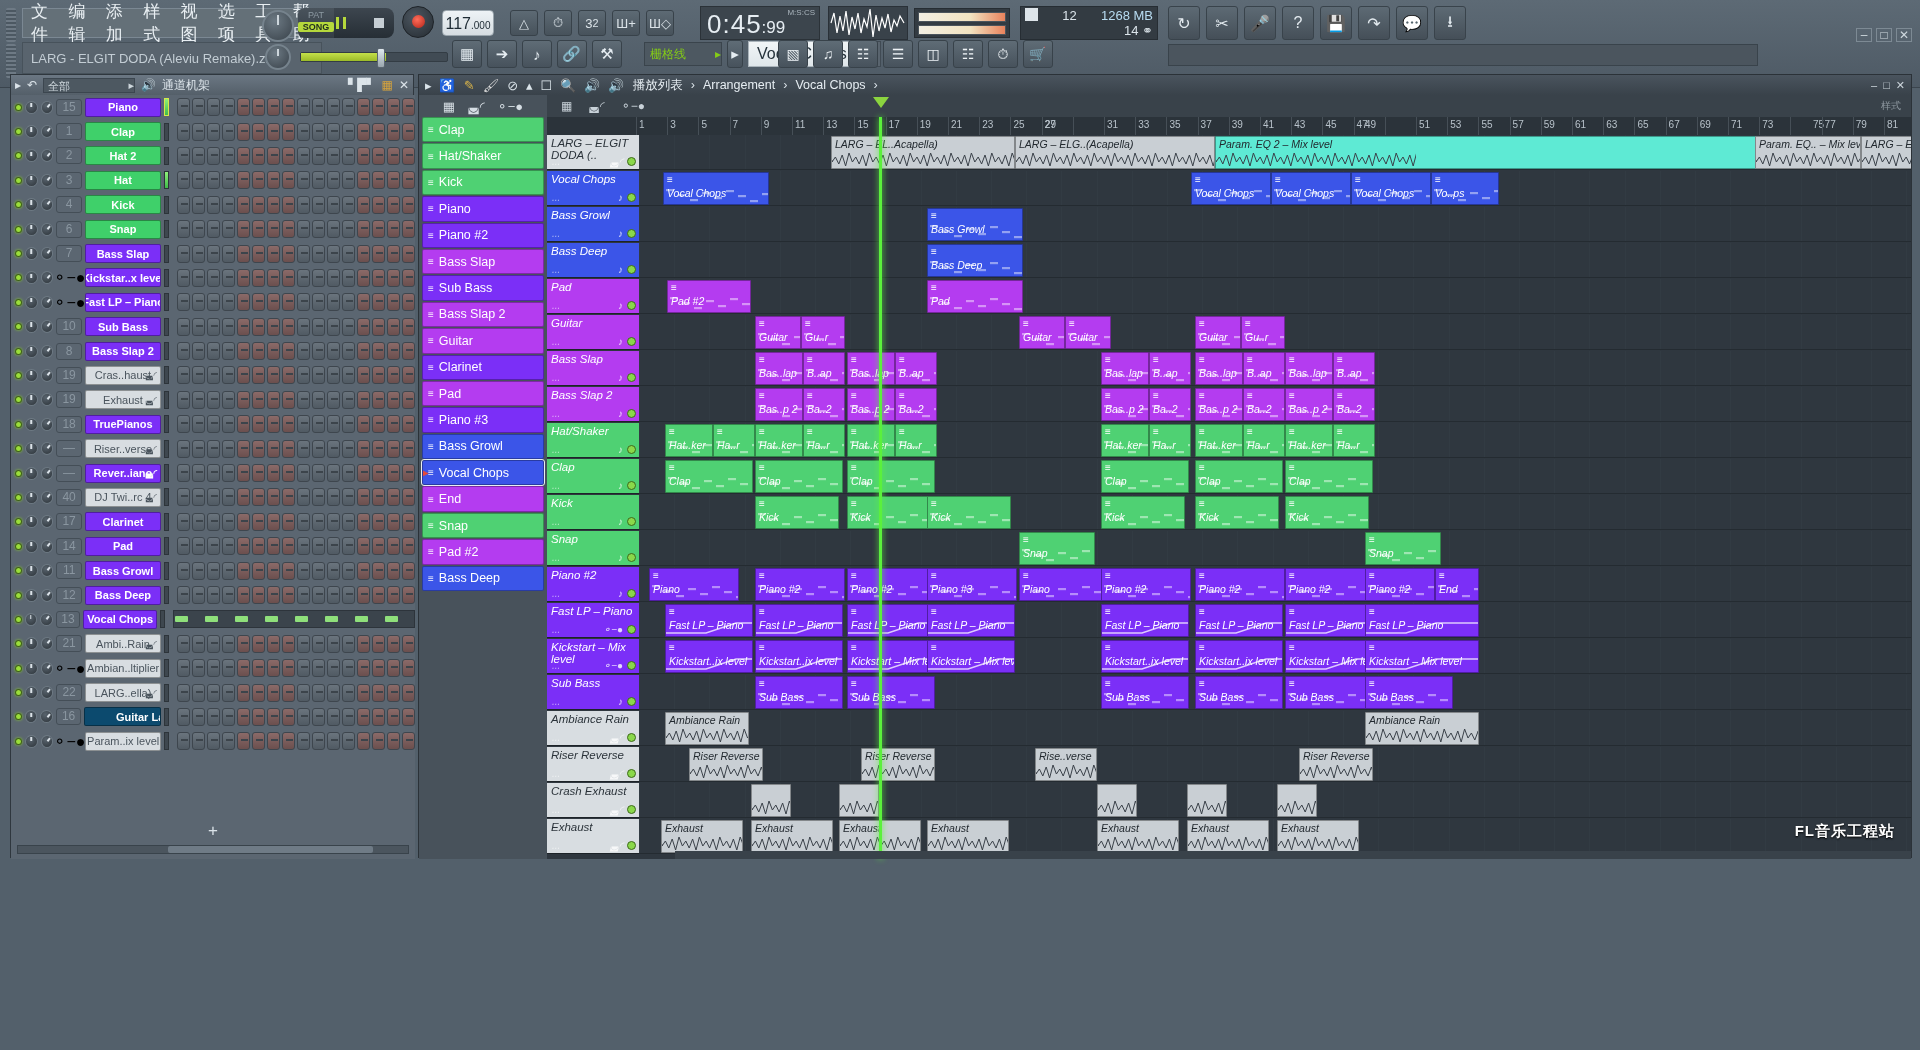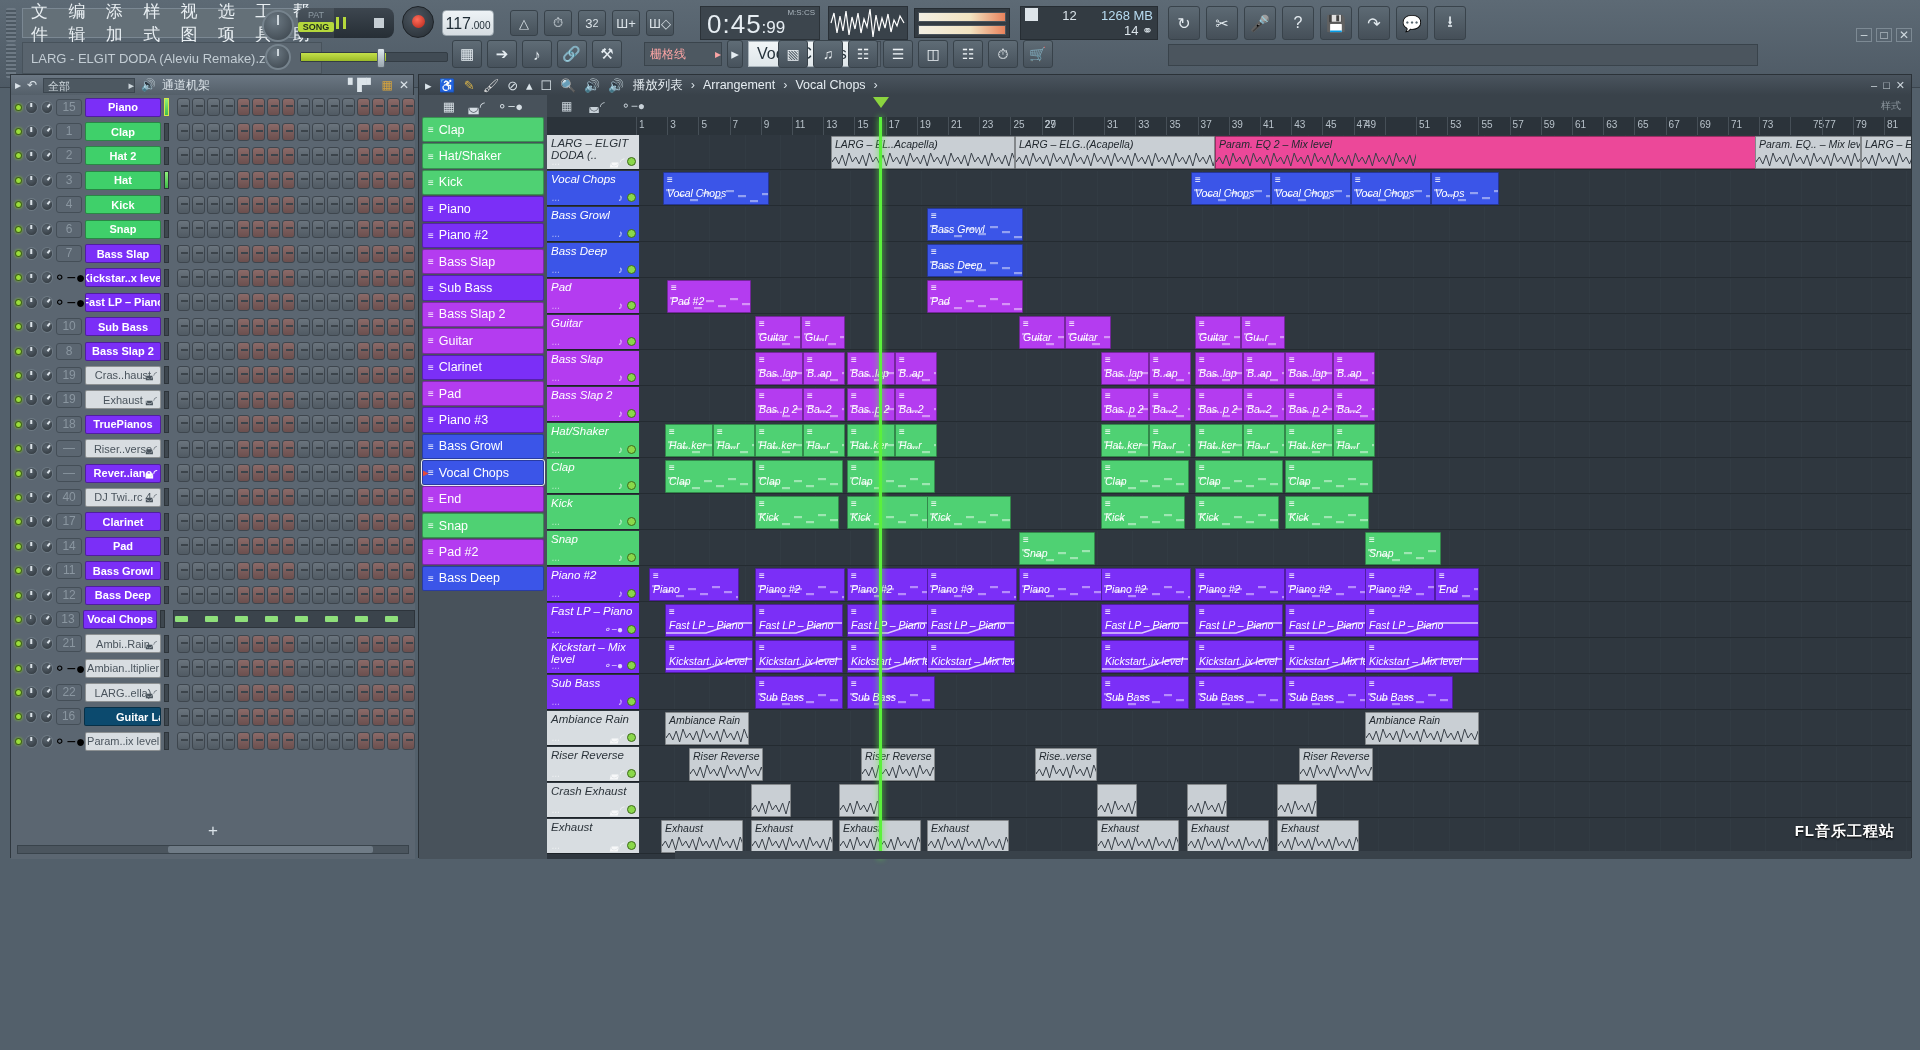--- a/index.html
+++ b/index.html
@@ -78,21 +78,21 @@
     display:flex;align-items:center;justify-content:center; }
   #winbtns { position:absolute; right:8px; top:28px; display:flex; gap:4px; color:#cfd8de; font-size:12px;}
   #winbtns div { width:16px;height:14px;border:1px solid #7d8a94; text-align:center; line-height:12px; }
 
   
   #tb2 { position:absolute; left:452px; top:40px; display:flex; gap:5px; align-items:center; }
   .t2 { width:30px;height:28px; background:linear-gradient(#5f6c76,#47525c);
     border:1px solid #38424a; border-radius:3px; color:#e6edf2; font-size:15px;
     display:flex;align-items:center;justify-content:center; }
   #snapsel { width:78px;height:24px;background:#4d5861;border:1px solid #3a444c;
-    color:#fca5a5;font-size:12px; display:flex;align-items:center;padding-left:5px;
+    color:#84cc16;font-size:12px; display:flex;align-items:center;padding-left:5px;
     justify-content:space-between; }
   #patsel { height:26px; background:linear-gradient(#f1f5f7,#dfe6ea); border:1px solid #aab4bb;
     color:#26333c; font-size:16px; display:flex;align-items:center;padding:0 8px; }
   #plus { width:20px;height:26px; background:#59646e; color:#e4ebf0; font-size:16px;
     display:flex;align-items:center;justify-content:center; border:1px solid #404a53;}
   #tb2b { position:absolute; left:778px; top:40px; display:flex; gap:5px; }
   .t3 { width:30px;height:28px; background:linear-gradient(#5f6c76,#47525c);
     border:1px solid #38424a; border-radius:3px; color:#eef3f6; font-size:14px;
     display:flex;align-items:center;justify-content:center; }
   #hintbar { position:absolute; left:1168px; top:44px; width:590px; height:22px;
@@ -1255,21 +1255,21 @@
               <svg class="wav" viewBox="0 0 200 18" preserveAspectRatio="none">
                 <path d="M0 9 L0 11 L3.4 6 L6.8 13 L10.2 4 L13.6 15 L17 2 L20.4 11 L23.8 6 L27.2 13 L30.599999999999998 4 L34 15 L37.4 2 L40.8 11 L44.199999999999996 6 L47.6 13 L51 4 L54.4 15 L57.8 2 L61.199999999999996 11 L64.6 6 L68 13 L71.39999999999999 4 L74.8 15 L78.2 2 L81.6 11 L85 6 L88.39999999999999 13 L91.8 4 L95.2 15 L98.6 2 L102 11 L105.39999999999999 6 L108.8 13 L112.2 4 L115.6 15 L119 2 L122.39999999999999 11 L125.8 6 L129.2 13 L132.6 4 L136 15 L139.4 2 L142.79999999999998 11 L146.2 6 L149.6 13 L153 4 L156.4 15 L159.79999999999998 2 L163.2 11 L166.6 6 L170 13 L173.4 4 L176.79999999999998 15 L180.2 2 L183.6 11 L187 6 L190.4 13 L193.79999999999998 4 L197.2 15 L200.6 2" stroke="#3a4149" fill="none" stroke-width="1"></path>
               </svg>
             </div>
             <div class="clip" style="left: 376px; width: 200px; background: rgb(201, 207, 212); color: rgb(34, 41, 47);">
               <span class="nm">LARG – ELG..(Acapella)</span>
               <svg class="wav" viewBox="0 0 200 18" preserveAspectRatio="none">
                 <path d="M0 9 L0 11 L3.4 6 L6.8 13 L10.2 4 L13.6 15 L17 2 L20.4 11 L23.8 6 L27.2 13 L30.599999999999998 4 L34 15 L37.4 2 L40.8 11 L44.199999999999996 6 L47.6 13 L51 4 L54.4 15 L57.8 2 L61.199999999999996 11 L64.6 6 L68 13 L71.39999999999999 4 L74.8 15 L78.2 2 L81.6 11 L85 6 L88.39999999999999 13 L91.8 4 L95.2 15 L98.6 2 L102 11 L105.39999999999999 6 L108.8 13 L112.2 4 L115.6 15 L119 2 L122.39999999999999 11 L125.8 6 L129.2 13 L132.6 4 L136 15 L139.4 2 L142.79999999999998 11 L146.2 6 L149.6 13 L153 4 L156.4 15 L159.79999999999998 2 L163.2 11 L166.6 6 L170 13 L173.4 4 L176.79999999999998 15 L180.2 2 L183.6 11 L187 6 L190.4 13 L193.79999999999998 4 L197.2 15 L200.6 2" stroke="#3a4149" fill="none" stroke-width="1"></path>
               </svg>
             </div>
-            <div class="clip" style="left: 576px; width: 612px; background: #ec4899; color: rgb(34, 41, 47);">
+            <div class="clip" style="left: 576px; width: 612px; background: #5eead4; color: rgb(34, 41, 47);">
               <span class="nm">Param. EQ 2 – Mix level</span>
               <svg class="wav" viewBox="0 0 200 18" preserveAspectRatio="none">
                 <path d="M0 9 L0 11 L3.4 6 L6.8 13 L10.2 4 L13.6 15 L17 2 L20.4 11 L23.8 6 L27.2 13 L30.599999999999998 4 L34 15 L37.4 2 L40.8 11 L44.199999999999996 6 L47.6 13 L51 4 L54.4 15 L57.8 2 L61.199999999999996 11 L64.6 6 L68 13 L71.39999999999999 4 L74.8 15 L78.2 2 L81.6 11 L85 6 L88.39999999999999 13 L91.8 4 L95.2 15 L98.6 2 L102 11 L105.39999999999999 6 L108.8 13 L112.2 4 L115.6 15 L119 2 L122.39999999999999 11 L125.8 6 L129.2 13 L132.6 4 L136 15 L139.4 2 L142.79999999999998 11 L146.2 6 L149.6 13 L153 4 L156.4 15 L159.79999999999998 2 L163.2 11 L166.6 6 L170 13 L173.4 4 L176.79999999999998 15 L180.2 2 L183.6 11 L187 6 L190.4 13 L193.79999999999998 4 L197.2 15 L200.6 2" stroke="#3a4149" fill="none" stroke-width="1"></path>
               </svg>
             </div>
             <div class="clip" style="left: 1116px; width: 106px; background: rgb(201, 207, 212); color: rgb(34, 41, 47);">
               <span class="nm">Param. EQ.. – Mix level</span>
               <svg class="wav" viewBox="0 0 200 18" preserveAspectRatio="none">
                 <path d="M0 9 L0 11 L3.4 6 L6.8 13 L10.2 4 L13.6 15 L17 2 L20.4 11 L23.8 6 L27.2 13 L30.599999999999998 4 L34 15 L37.4 2 L40.8 11 L44.199999999999996 6 L47.6 13 L51 4 L54.4 15 L57.8 2 L61.199999999999996 11 L64.6 6 L68 13 L71.39999999999999 4 L74.8 15 L78.2 2 L81.6 11 L85 6 L88.39999999999999 13 L91.8 4 L95.2 15 L98.6 2 L102 11 L105.39999999999999 6 L108.8 13 L112.2 4 L115.6 15 L119 2 L122.39999999999999 11 L125.8 6 L129.2 13 L132.6 4 L136 15 L139.4 2 L142.79999999999998 11 L146.2 6 L149.6 13 L153 4 L156.4 15 L159.79999999999998 2 L163.2 11 L166.6 6 L170 13 L173.4 4 L176.79999999999998 15 L180.2 2 L183.6 11 L187 6 L190.4 13 L193.79999999999998 4 L197.2 15 L200.6 2" stroke="#3a4149" fill="none" stroke-width="1"></path>
               </svg>

